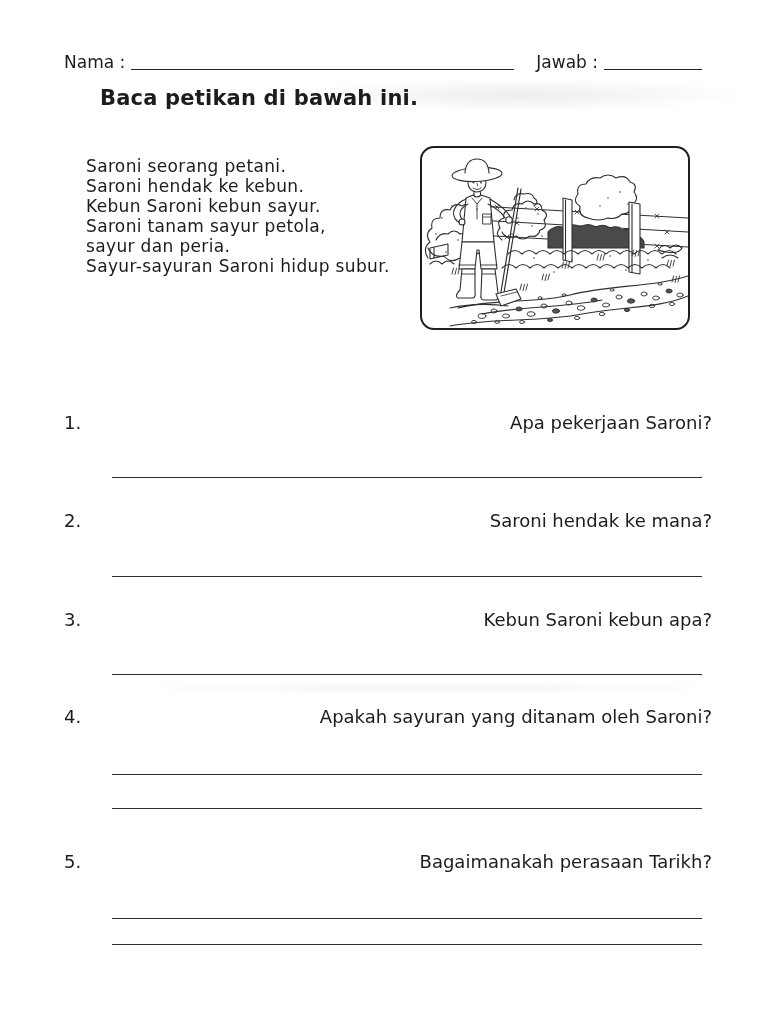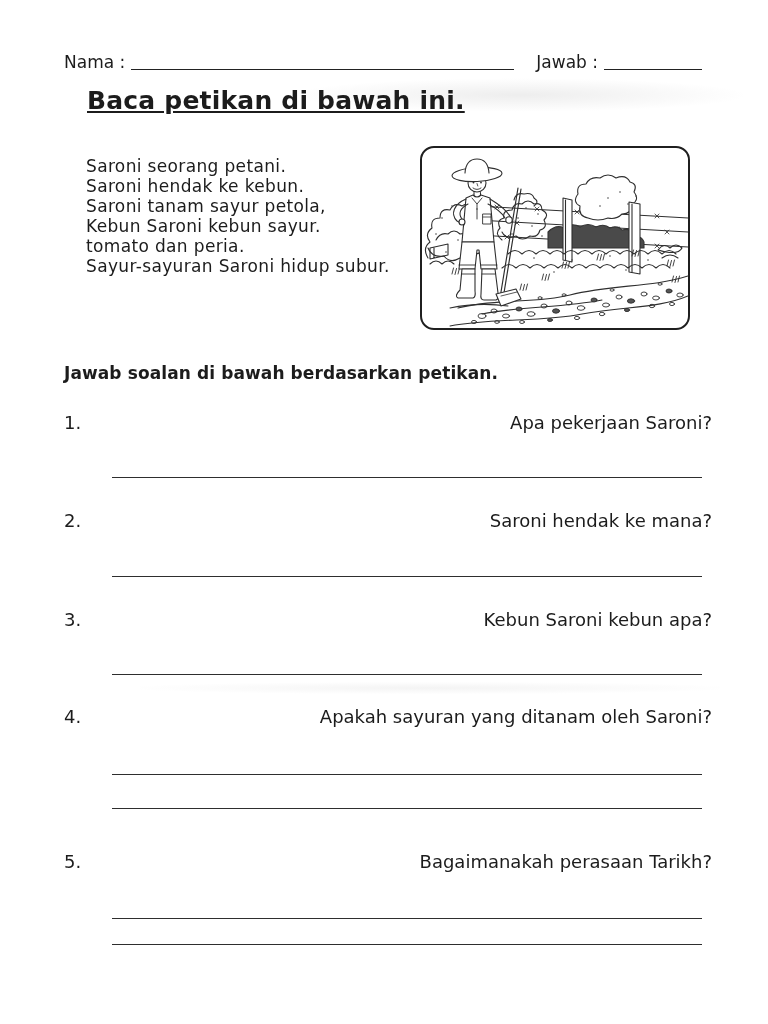--- a/index.html
+++ b/index.html
@@ -15,22 +15,22 @@
   
   .name-row{
     position:absolute;top:52px;left:64px;width:638px;
     display:flex;align-items:flex-end;font-size:17px;justify-content:flex-end;
   }
   .blank{border-bottom:1.7px solid #222;height:2px;align-self:flex-end;margin-bottom:2px;}
   .blank-name{flex:1;margin-left:6px;margin-right:22px;}
   .blank-date{width:98px;margin-left:6px;}
   
   .h-read{
-    position:absolute;top:86px;left:87px;
-    font-size:25px;font-weight:700;letter-spacing:.2px;text-decoration:underline;
+    position:absolute;top:86px;left:100px;
+    font-size:21px;font-weight:700;letter-spacing:.2px;
   }
   .h-questions{
     position:absolute;top:363px;left:64px;
     font-size:17px;font-weight:700;letter-spacing:.1px;
   }
   
   .passage{
     position:absolute;top:156px;left:86px;width:340px;
     font-size:17px;line-height:20px;letter-spacing:.35px;
   }
@@ -75,23 +75,23 @@
     <span class="blank blank-name"></span>
     <span>Jawab :</span>
     <span class="blank blank-date"></span>
   </div>
 
   <div class="h-read">Baca petikan di bawah ini.</div>
 
   <div class="passage">
     <div>Saroni seorang petani.</div>
     <div>Saroni hendak ke kebun.</div>
+    <div>Kebun Saroni kebun sayur.</div>
     <div>Saroni tanam sayur petola,</div>
-    <div>Kebun Saroni kebun sayur.</div>
-    <div>tomato dan peria.</div>
+    <div>sayur dan peria.</div>
     <div>Sayur-sayuran Saroni hidup subur.</div>
   </div>
 
   <div class="frame" role="img" aria-label="farmer-with-hoe-in-vegetable-garden">
     <svg viewBox="0 0 266 180" width="266" height="180">
       <g stroke="#2f2f2f" fill="none" stroke-width="1.1" stroke-linecap="round" stroke-linejoin="round">
 
         <g>
           <path d="M6,110 q-6,-10 2,-16 q-6,-8 2,-14 q-2,-10 8,-10 q0,-10 10,-8 q4,-8 12,-4 q8,-6 14,2 q10,-2 10,8 q8,6 2,14 q6,10 -4,14 q0,10 -10,10 q-6,8 -14,4 q-10,6 -16,-2 q-12,2 -16,-8"></path>
           <path d="M14,92 q4,-8 12,-6 q6,-6 12,0 q8,-2 8,6"></path>
@@ -251,21 +251,20 @@
           <circle cx="40" cy="74" r="3" fill="#ffffff"></circle>
 
           <path d="M68,51 C78,57 86,64 89,70"></path>
           <path d="M66,56 C74,60 80,65 83,70"></path>
           <circle cx="87" cy="72" r="3.2" fill="#ffffff"></circle>
         </g>
       </g>
     </svg>
   </div>
 
-  <div class="h-questions">Jawab soalan di bawah berdasarkan petikan.</div>
 
   <div class="question" style="top:412px">
     <span class="q-num">1.</span>
     <span class="q-text">Apa pekerjaan Saroni?</span>
   </div>
   <div class="answer-line" style="top:477px"></div>
 
   <div class="question" style="top:510px">
     <span class="q-num">2.</span>
     <span class="q-text">Saroni hendak ke mana?</span>

